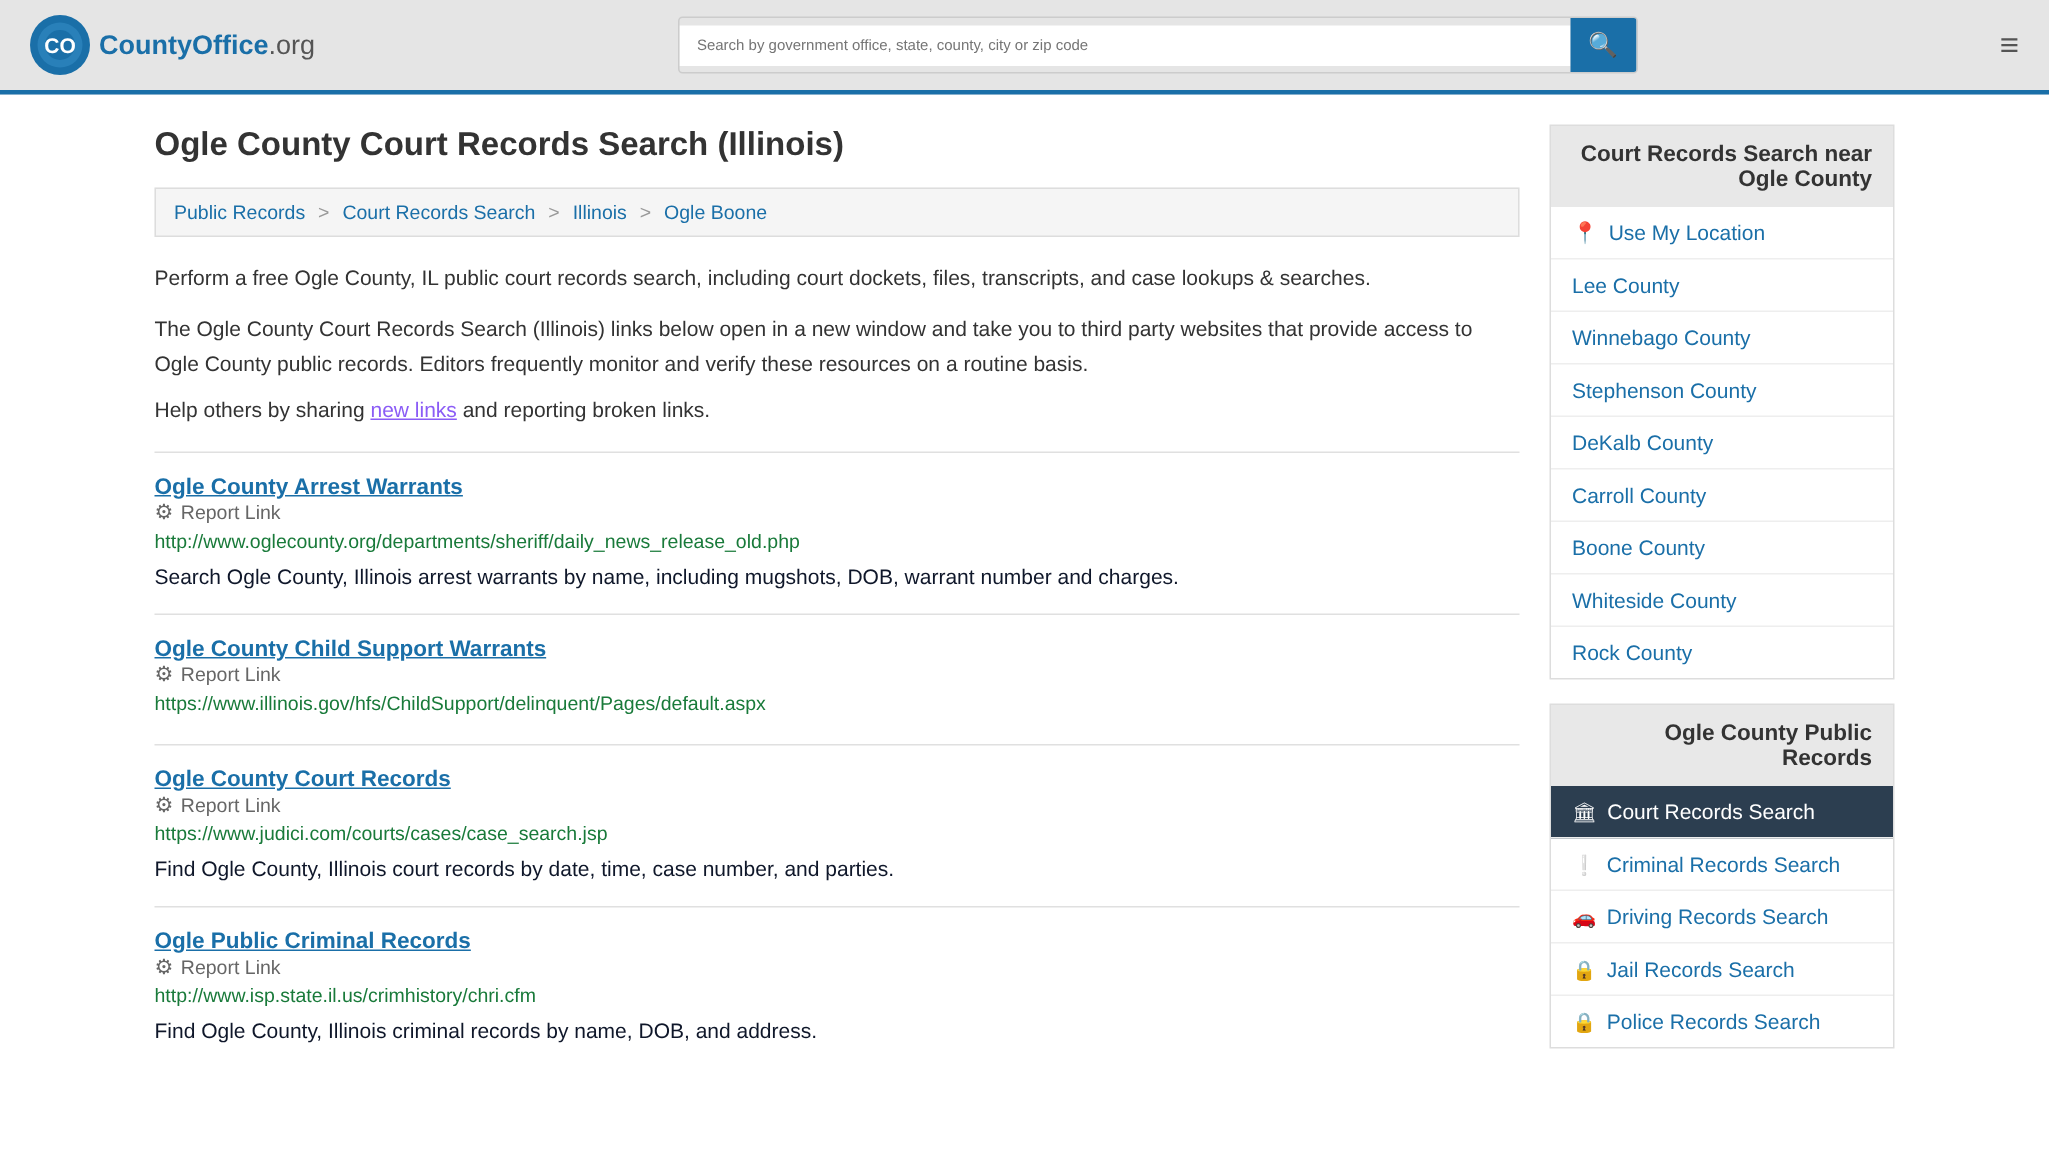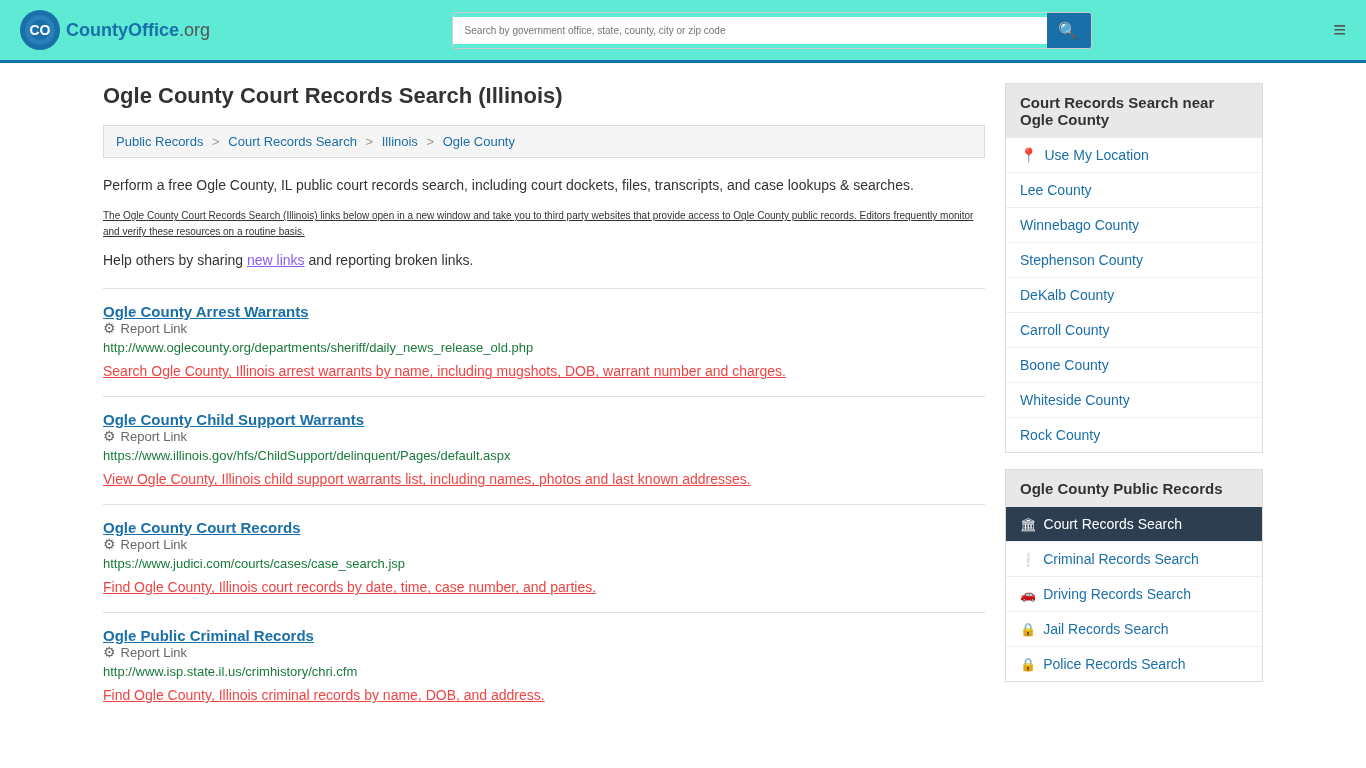--- a/index.html
+++ b/index.html
@@ -1,20 +1,20 @@
 <!DOCTYPE html>
 <html><head>
   <meta charset="utf-8">
   <style>
     * { margin: 0; padding: 0; box-sizing: border-box; }
     body { font-family: Arial, sans-serif; font-size: 14px; color: #333; background: #fff; }
 
     
     #header {
-      background: #5eead4;
+      background: #e5e5e5;
       border-bottom: 3px solid #1a6fa8;
       padding: 10px 20px;
       display: flex;
       align-items: center;
       justify-content: space-between;
     }
     #logo-area {
       display: flex;
       align-items: center;
       gap: 6px;
@@ -91,22 +91,21 @@
       color: #999;
     }
     #intro-text {
       margin-bottom: 12px;
       line-height: 1.6;
       font-size: 14px;
     }
     #third-party-text {
       margin-bottom: 12px;
       line-height: 1.6;
-      font-size: 10px;
-      text-decoration: underline;
+      font-size: 14px;
     }
     #help-text {
       margin-bottom: 20px;
       font-size: 14px;
     }
     #help-text a {
       color: #8b5cf6;
       text-decoration: underline;
     }
 
@@ -141,30 +140,30 @@
     .report-icon {
       font-size: 14px;
     }
     .record-url {
       color: #197a3a;
       font-size: 13px;
       margin-bottom: 6px;
       cursor: pointer;
     }
     .record-desc {
-      color: #ef4444;
+      color: #0f172a;
       font-size: 14px;
       line-height: 1.5;
-      text-decoration: underline;
     }
 
     
     #sidebar {
-      width: 258px;
+      width: 230px;
       flex-shrink: 0;
+      text-align: right;
     }
     .sidebar-section-header {
       background: #e8e8e8;
       padding: 10px 14px;
       font-size: 15px;
       font-weight: bold;
       color: #333;
       margin-bottom: 0;
     }
     .sidebar-section {
@@ -234,21 +233,21 @@
   <div id="content">
     <h1 id="page-title">Ogle County Court Records Search (Illinois)</h1>
 
     <div id="breadcrumb">
       <a>Public Records</a>
       <span> &gt; </span>
       <a>Court Records Search</a>
       <span> &gt; </span>
       <a>Illinois</a>
       <span> &gt; </span>
-      <a>Ogle County</a>
+      <a>Ogle Boone</a>
     </div>
 
     <p id="intro-text">Perform a free Ogle County, IL public court records search, including court dockets, files, transcripts, and case lookups &amp; searches.</p>
     <p id="third-party-text">The Ogle County Court Records Search (Illinois) links below open in a new window and take you to third party websites that provide access to Ogle County public records. Editors frequently monitor and verify these resources on a routine basis.</p>
     <p id="help-text">
       <span>Help others by sharing </span><a>new links</a><span> and reporting broken links.</span>
     </p>
 
     <div id="records-container">
         <div class="record-entry">
@@ -264,21 +263,20 @@
   </div>
         <div class="record-entry">
     <div class="record-header">
       <span class="record-title">Ogle County Child Support Warrants</span>
       <span class="report-link">
         <span class="report-icon">⚙</span>
         <span>Report Link</span>
       </span>
     </div>
     <div class="record-url">https://www.illinois.gov/hfs/ChildSupport/delinquent/Pages/default.aspx</div>
-    <div class="record-desc">View Ogle County, Illinois child support warrants list, including names, photos and last known addresses.</div>
   </div>
         <div class="record-entry">
     <div class="record-header">
       <span class="record-title">Ogle County Court Records</span>
       <span class="report-link">
         <span class="report-icon">⚙</span>
         <span>Report Link</span>
       </span>
     </div>
     <div class="record-url">https://www.judici.com/courts/cases/case_search.jsp</div>

